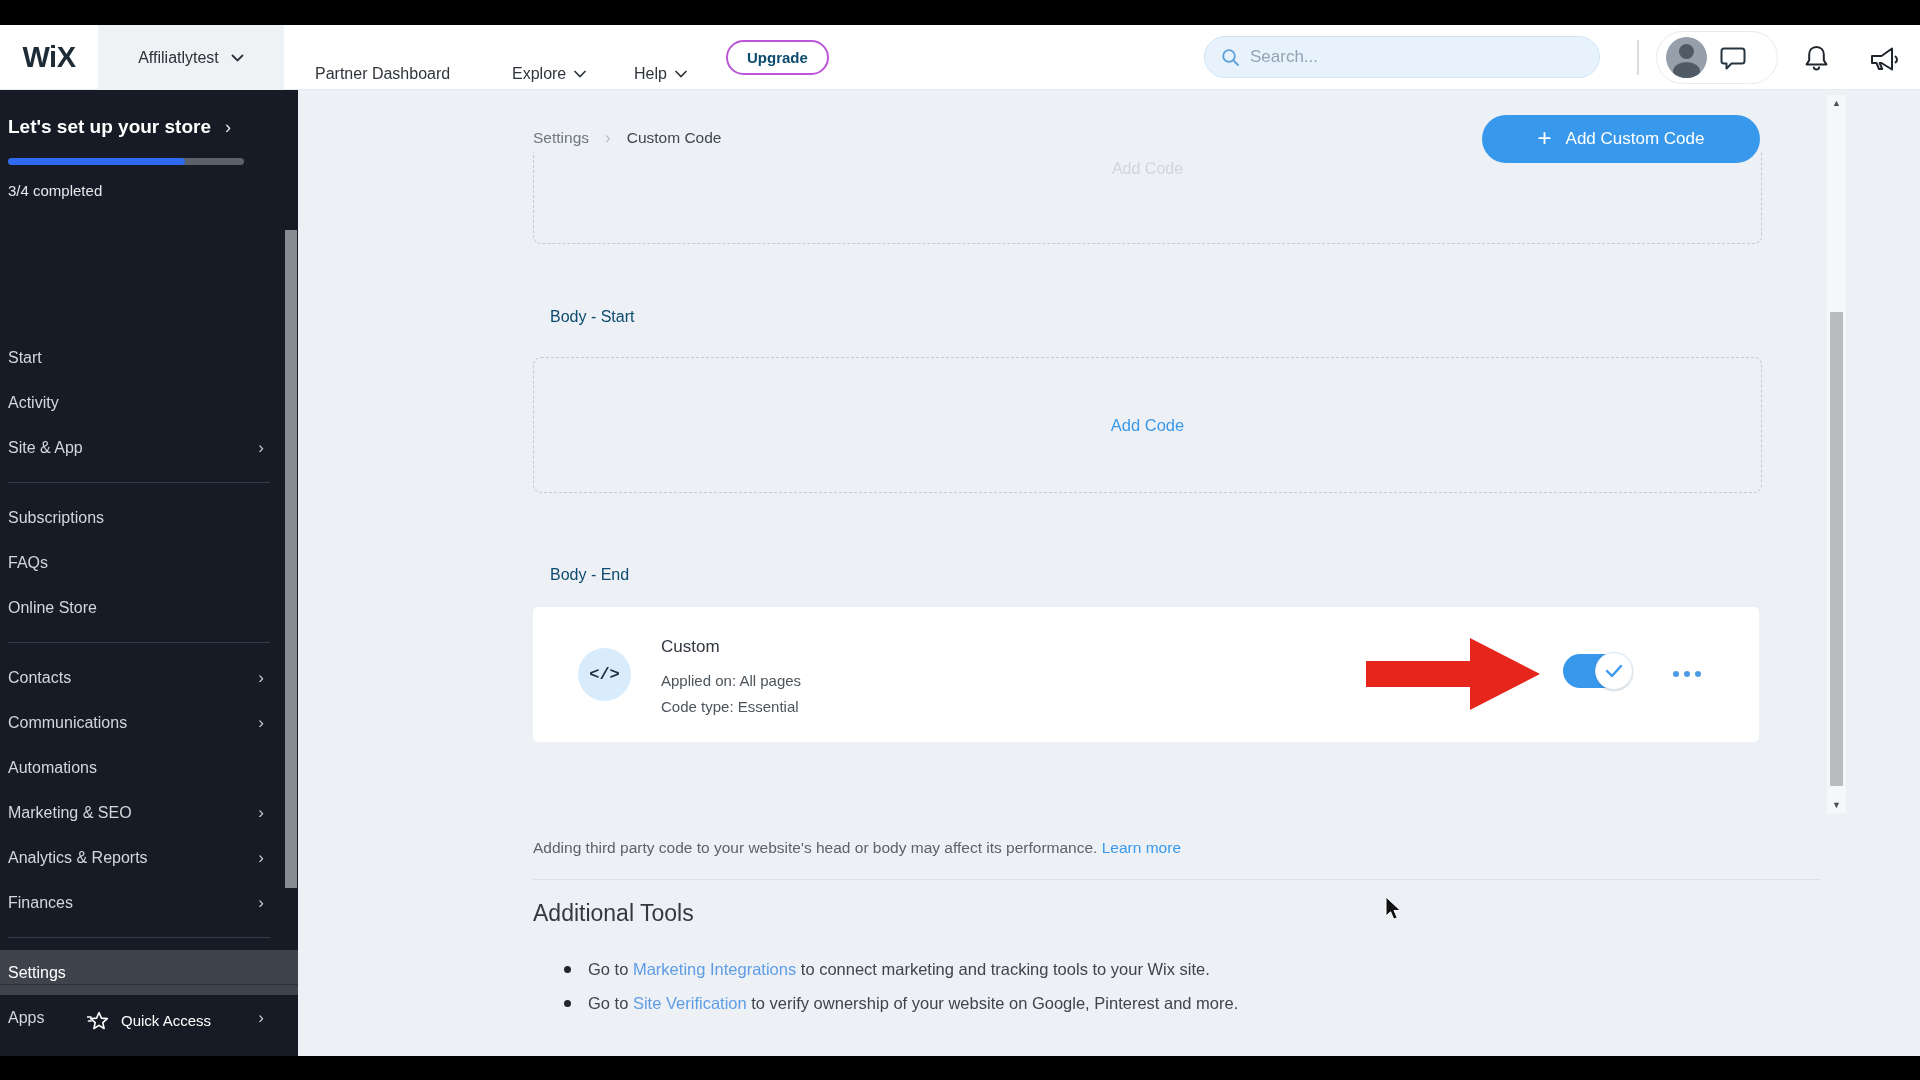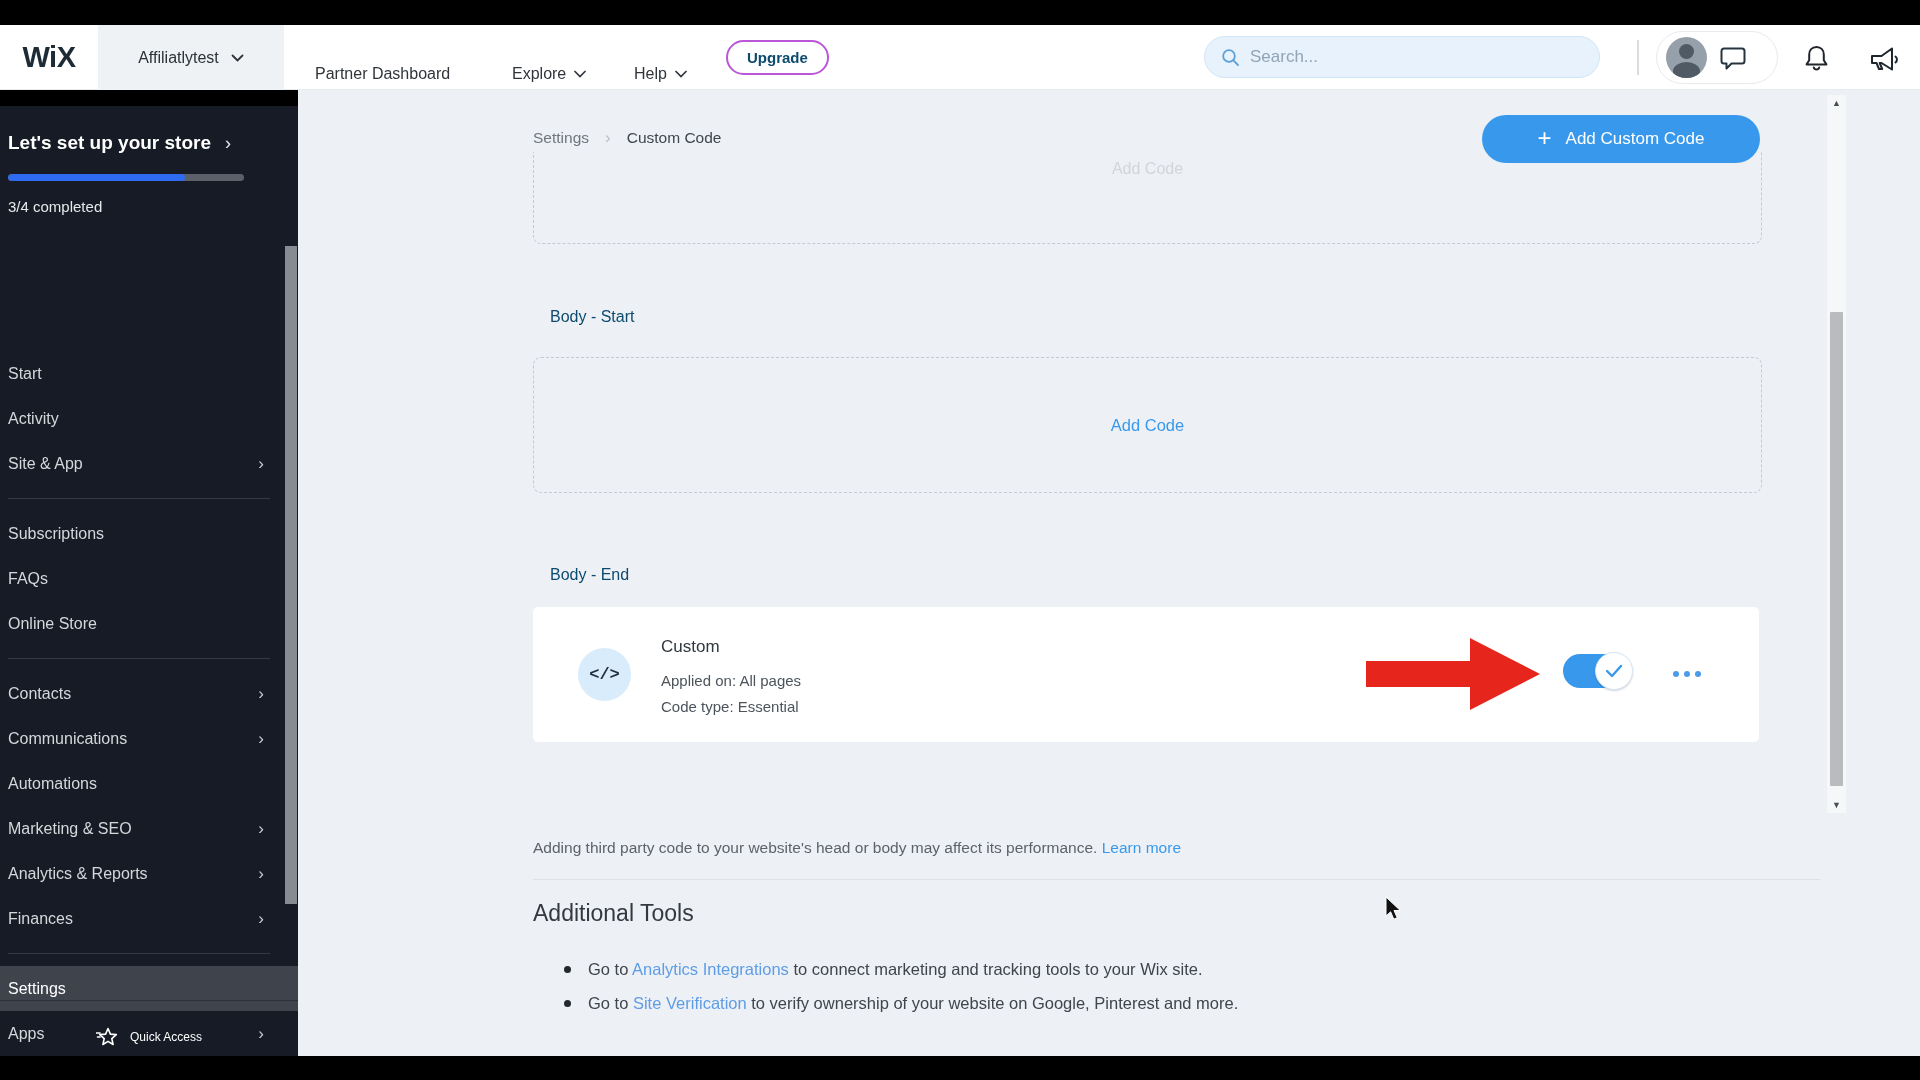--- a/index.html
+++ b/index.html
@@ -28,36 +28,36 @@
   .avatar { width:41px; height:41px; border-radius:50%; background:#95a0ab; position:relative; overflow:hidden; }
   .avatar .head { position:absolute; left:13px; top:7px; width:15px; height:15px; border-radius:50%; background:#4f5a64; }
   .avatar .body { position:absolute; left:7px; top:25px; width:27px; height:18px; border-radius:50% 50% 0 0; background:#4f5a64; }
   .icon-btn { position:absolute; top:18px; width:32px; height:32px; display:flex; align-items:center; justify-content:center; cursor:pointer; }
 
   
   .bar-top { position:absolute; left:0; top:0; width:1920px; height:25px; background:#000; }
   .bar-bottom { position:absolute; left:0; top:1056px; width:1920px; height:24px; background:#000; }
 
   
-  .sidebar { position:absolute; left:0; top:90px; width:298px; height:966px; background:#161b25; color:#d7dade; overflow:hidden;margin-top:16px; }
+  .sidebar { position:absolute; left:0; top:90px; width:298px; height:966px; background:#161b25; color:#d7dade; overflow:hidden; }
   .setup { padding:26px 8px 0 8px; }
   .setup-title { font-size:19px; font-weight:700; color:#fff; display:flex; align-items:center; gap:14px; cursor:pointer; }
   .setup-title .chev { font-size:18px; font-weight:400; color:#e8eaed; }
   .progress-track { margin-top:20px; width:236px; height:7px; border-radius:4px; background:#5b6069; overflow:hidden; }
   .progress-fill { height:100%; background:#2e6bf0; border-radius:4px; }
   .setup-count { margin-top:17px; font-size:15px; color:#e6e8eb; }
   .nav { position:absolute; left:0; top:245px; width:298px; }
   .nav-item { position:relative; height:45px; display:flex; align-items:center; padding:0 40px 0 8px;
               font-size:16px; font-weight:500; color:#d4d7db; cursor:pointer; }
   .nav-item .chev { position:absolute; right:34px; font-size:17px; color:#c9ccd1; }
   .nav-item.active { background:#3f434c; color:#fff; }
   .nav-item.faded { color:#5d636d; }
   .nav-divider { height:1px; background:#343b46; margin:12px 28px 12px 8px; }
   .sb-bottom { position:absolute; left:0; top:894px; width:298px; height:72px; border-top:1px solid #2c323d; 
-               display:flex; align-items:center; justify-content:center; gap:12px; font-size:12px; color:#fff; cursor:pointer;text-align:right; }
+               display:flex; align-items:center; justify-content:center; gap:12px; font-size:15px; color:#fff; cursor:pointer;text-align:right; }
   .qa-icon { font-size:20px; color:#fff; display:flex; align-items:center; }
   .sb-scroll { position:absolute; right:1px; top:140px; width:12px; height:658px; background:#878b92; }
 
   
   .content { position:absolute; left:298px; top:90px; width:1622px; height:966px; background:#edf0f5; overflow:hidden; }
   .breadcrumb { position:absolute; left:235px; top:38px; display:flex; align-items:center; gap:16px; font-size:15.5px; }
   .bc-settings { color:#6f767d; cursor:pointer; }
   .bc-chev { color:#b9bec5; font-size:17px; }
   .bc-current { color:#3f464d; }
   .add-custom-btn { position:absolute; left:1184px; top:25px; width:278px; height:48px; border-radius:24px; border:none;
@@ -318,21 +318,21 @@
       <span>Adding third party code to your website's head or body may affect its performance.</span>
       <span class="lm">Learn more</span>
     </div>
 
     <div class="hr"></div>
 
     <div class="tools-title">Additional Tools</div>
 
     <ul class="tools-list">
       <li>
-        <span>Go to </span><span class="lnk">Analytics Integrations</span><span> to connect marketing and tracking tools to your Wix site.</span>
+        <span>Go to </span><span class="lnk">Marketing Integrations</span><span> to connect marketing and tracking tools to your Wix site.</span>
       </li>
       <li>
         <span>Go to </span><span class="lnk">Site Verification</span><span> to verify ownership of your website on Google, Pinterest and more.</span>
       </li>
     </ul>
   </div>
 
   <div class="v-scroll">
     <div class="arr arr-up">▲</div>
     <div class="v-thumb"></div>

